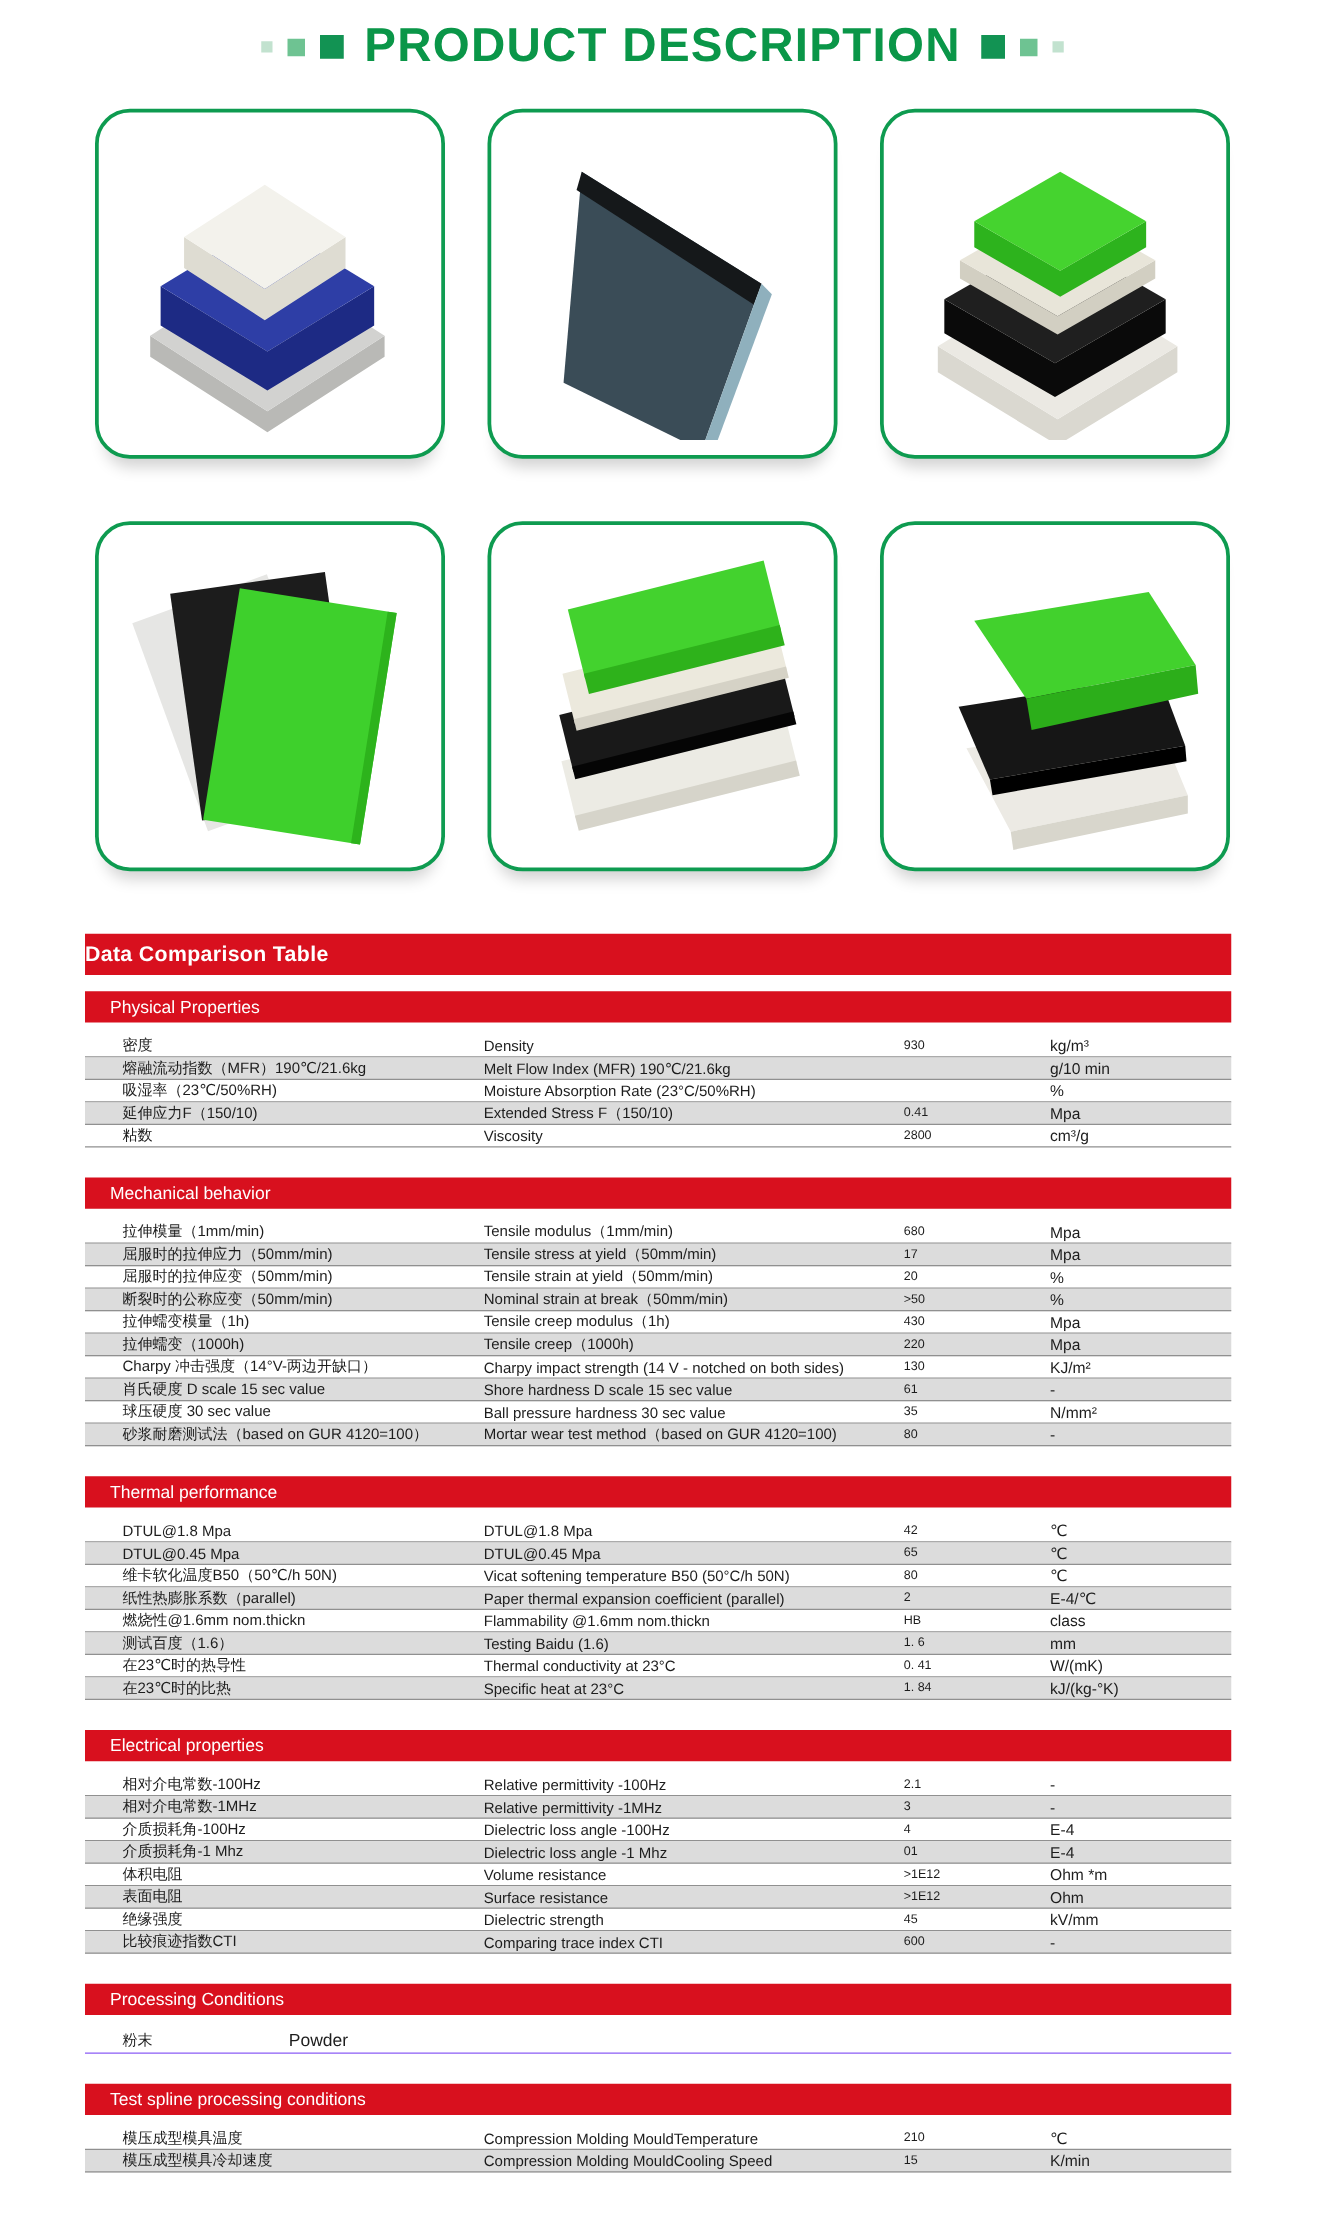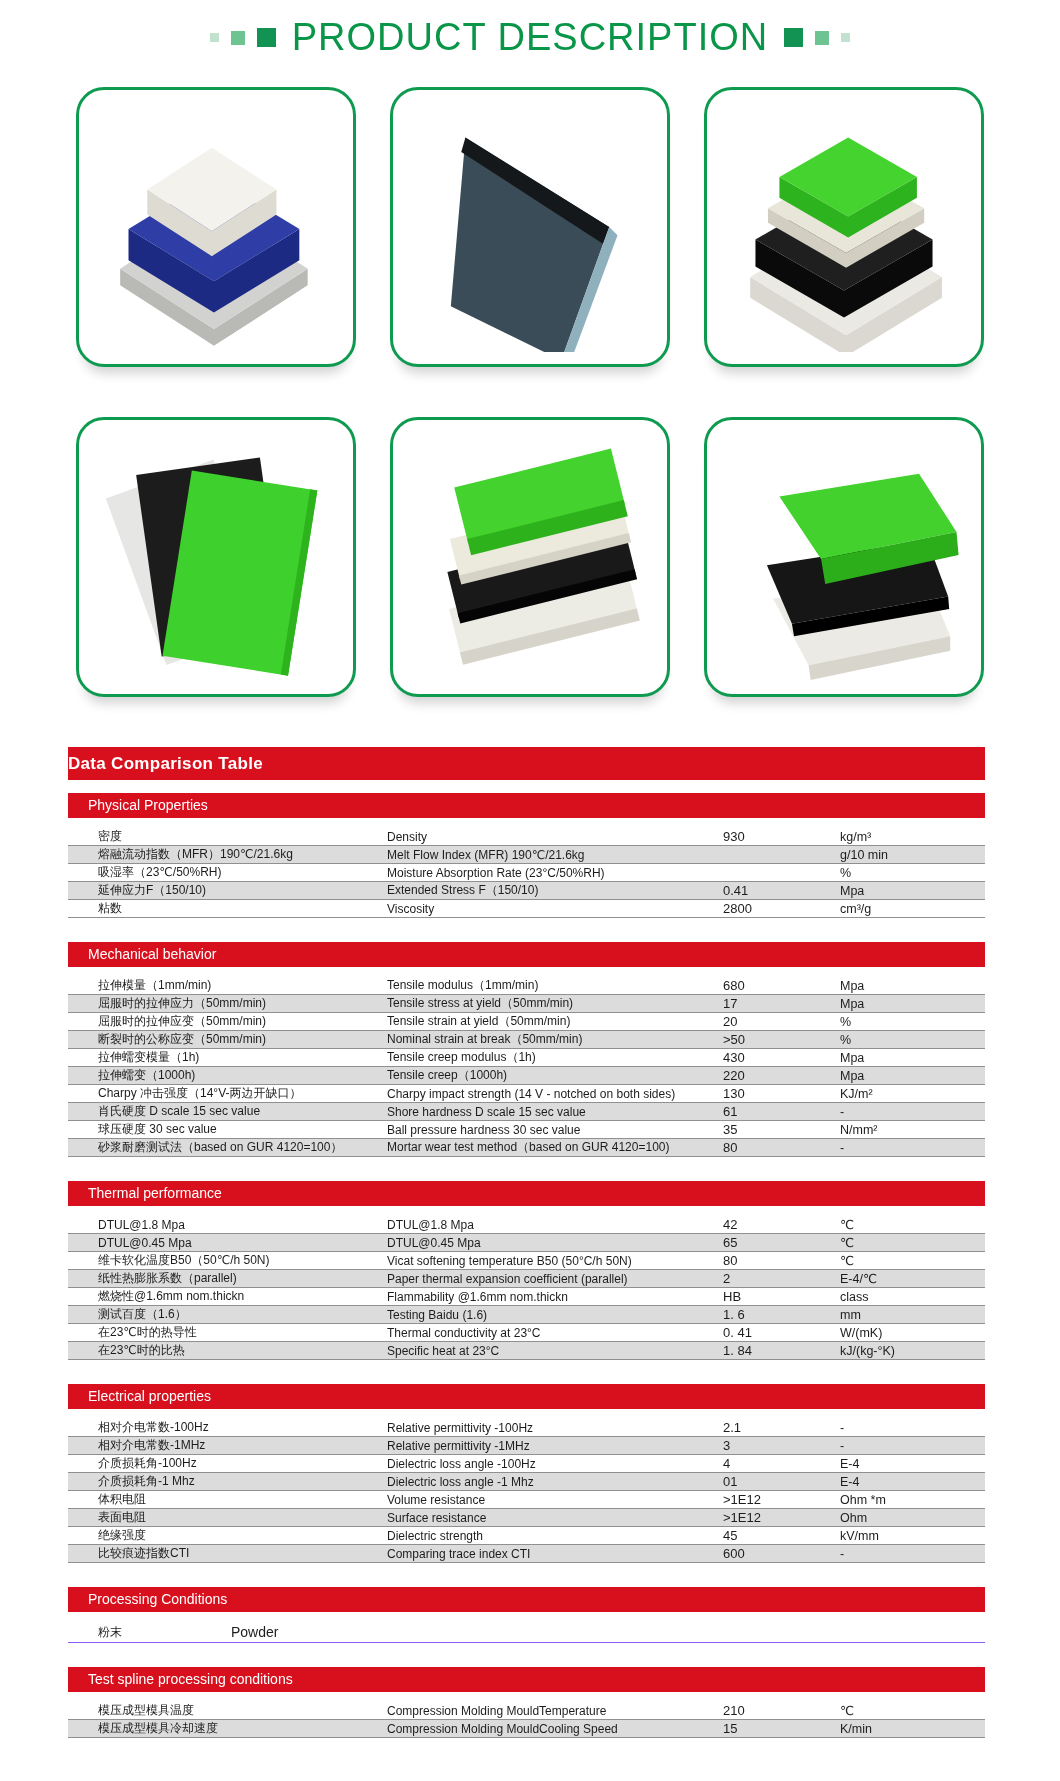--- a/index.html
+++ b/index.html
@@ -17,21 +17,21 @@
     color:#1d1d1d;overflow:hidden;
   }
   
   .hero{display:flex;align-items:center;justify-content:center;gap:16px;padding-top:16px;margin-bottom:28px;}
   .sq-group{display:flex;align-items:center;gap:12px;}
   .sq{display:inline-block;}
   .sq.s1{width:9px;height:9px;background:#c2e2cf;}
   .sq.s2{width:14px;height:14px;background:#6ec392;}
   .sq.s3{width:19px;height:19px;background:#129353;}
   .hero-title{
-    font-size:38px;font-weight:400;color:var(--green-text);
+    font-size:38px;font-weight:700;color:var(--green-text);
     letter-spacing:1px;white-space:nowrap;text-align:center;
   }
   
   .gallery{
     width:908px;margin:0 auto 50px auto;
     display:grid;grid-template-columns:repeat(3,280px);gap:50px 34px;
   }
   .card{
     width:280px;height:280px;background:#fff;
     border:3px solid var(--green);border-radius:28px;
@@ -52,21 +52,21 @@
     font-size:14px;font-weight:normal;padding-left:20px;margin-bottom:10px;
   }
   .t-row{
     display:grid;grid-template-columns:289px 336px 117px 1fr;
     align-items:center;height:18px;padding-left:30px;
     border-bottom:1px solid var(--line);
     font-size:12px;
   }
   .rows .t-row:nth-of-type(even){background:var(--stripe);}
   .t-row .c{white-space:nowrap;overflow:hidden;}
-  .t-row .val{font-size:13px;}
+  .t-row .val{font-size:10px;}
   .t-row .unit{font-size:12.5px;}
   
   .p-row{
     display:grid;grid-template-columns:133px 1fr;align-items:center;
     height:21px;padding-left:30px;border-bottom:1px solid #8b5cf6;
     font-size:12px;
   }
   .p-row .en{font-size:14px;}
 </style>
 </head>

